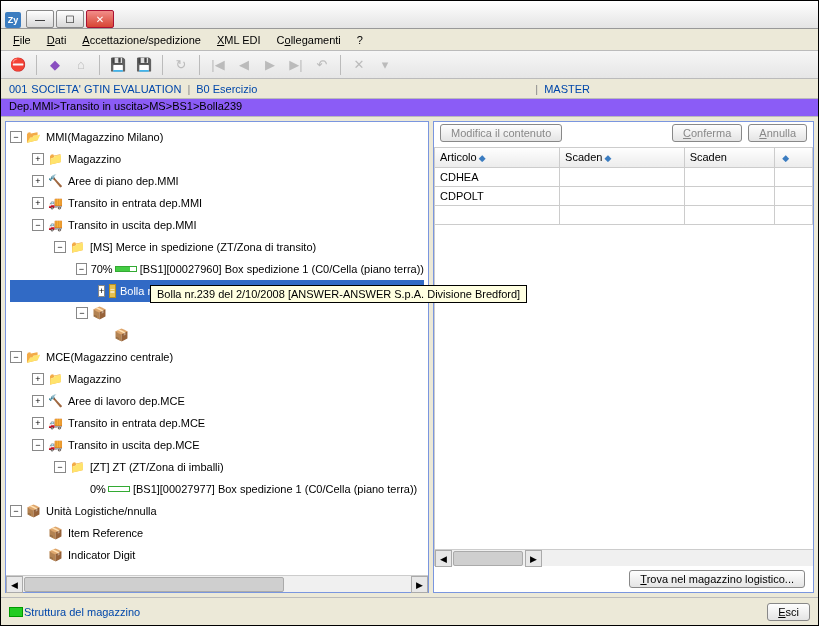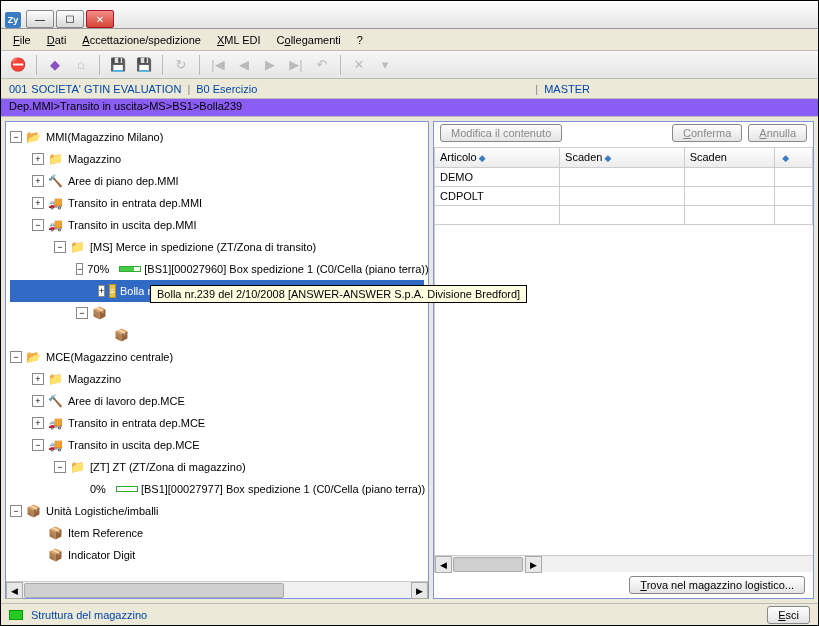--- a/index.html
+++ b/index.html
@@ -31,21 +31,21 @@
 .treerow { display: flex; align-items: center; height: 22px; white-space: nowrap; }
 .toggle { width: 12px; height: 12px; border: 1px solid #888; display: inline-flex; align-items: center; justify-content: center; font-size: 9px; margin-right: 4px; cursor: pointer; background: #fff; }
 .ticon { width: 16px; height: 16px; margin-right: 4px; display: inline-flex; align-items: center; justify-content: center; font-size: 12px; }
 .folder { color: #e6b800; }
 .foldero { color: #e6b800; }
 .tool { color: #444; }
 .truck { color: #3b7cc0; }
 .box { color: #b8742a; }
 .doc { color: #fff; background: #e6c050; border: 1px solid #b89020; width: 14px; height: 14px; font-size: 8px; }
 .orange { color: #e88c2a; }
-.progress { display: inline-flex; align-items: center; margin-right: 3px; gap: 8px; }
+.progress { display: inline-flex; align-items: center; margin-right: 3px; }
 .progress .bar { width: 22px; height: 6px; border: 1px solid #3a3; background: #fff; position: relative; margin-left: 2px; }
 .progress .fill { position: absolute; left: 0; top: 0; bottom: 0; background: #4c4; }
 .treerow.sel { background: #316ac5; color: #fff; }
 .treerow.sel .ticon { color: #fff; }
 .tooltipfloat { position: absolute; left: 144px; top: 163px; background: #ffffe1; border: 1px solid #000; padding: 2px 6px; font-size: 11px; white-space: nowrap; z-index: 50; }
 .hscroll { height: 17px; background: #f0f0f0; border-top: 1px solid #ccc; position: relative; }
 .hscroll .thumb { position: absolute; left: 18px; top: 1px; width: 260px; height: 15px; background: #cfcfcf; border: 1px solid #aaa; border-radius: 2px; }
 .hscroll .arr { position: absolute; top: 0; width: 17px; height: 17px; display: flex; align-items: center; justify-content: center; background: #e8e8e8; border: 1px solid #aaa; font-size: 9px; }
 .rhdr { padding: 3px 6px; font-size: 11px; }
 .rbtns { display: flex; gap: 6px; padding: 2px 6px 5px; }
@@ -53,21 +53,21 @@
 .btn.disabled { color: #888; }
 .rbtns .spacer { flex: 1; }
 .grid { border-top: 1px solid #ccc; border-left: 1px solid #ccc; }
 .grid table { width: 100%; border-collapse: collapse; font-size: 11px; }
 .grid th, .grid td { border-right: 1px solid #ccc; border-bottom: 1px solid #ccc; padding: 2px 5px; text-align: left; height: 19px; }
 .grid th { background: linear-gradient(180deg,#fefefe,#ececec); font-weight: normal; position: relative; }
 .sorti { color: #3b7cc0; font-size: 9px; margin-left: 2px; }
 .grid .hscroll { border-top: 1px solid #ccc; }
 .grid .hscroll .thumb { width: 70px; }
 .bottomstrip { display: flex; justify-content: flex-end; padding: 4px 8px; }
-.statusbar { height: 22px; border-top: 1px solid #bbb; display: flex; align-items: center; padding: 0 8px; gap: 8px; }
+.statusbar { height: 28px; border-top: 1px solid #bbb; display: flex; align-items: center; padding: 0 8px; gap: 1px; }
 .statusicon { width: 14px; height: 10px; background: #2c2; border: 1px solid #090; }
 .statusbar .txt { color: #0047aa; flex: 1; }
 </style>
 </head>
 <body>
 
 <div class="window">
   <div class="titlebar">
     <div class="icon">Zy</div>
     <div class="winbtns">
@@ -195,35 +195,35 @@
             <span>Transito in entrata dep.MCE</span>
           </div>
         <div class="treerow" style="padding-left:22px">
             <span class="toggle">−</span>
             <span class="ticon truck">🚚</span>
             <span>Transito in uscita dep.MCE</span>
           </div>
         <div class="treerow" style="padding-left:44px">
             <span class="toggle">−</span>
             <span class="ticon folder">📁</span>
-            <span>[ZT] ZT (ZT/Zona di magazzino)</span>
+            <span>[ZT] ZT (ZT/Zona di imballi)</span>
           </div>
         <div class="treerow" style="padding-left:80px">
             <span class="progress">
               <span>0%</span>
               <span class="bar">
                 <span class="fill" style="width:0%"></span>
               </span>
             </span>
             <span>[BS1][00027977]  Box spedizione 1 (C0/Cella (piano terra))</span>
           </div>
         <div class="treerow" style="padding-left:0px">
             <span class="toggle">−</span>
             <span class="ticon orange">📦</span>
-            <span>Unità Logistiche/imballi</span>
+            <span>Unità Logistiche/nnulla</span>
           </div>
         <div class="treerow" style="padding-left:38px">
             <span class="ticon orange">📦</span>
             <span>Item Reference</span>
           </div>
         <div class="treerow" style="padding-left:38px">
             <span class="ticon orange">📦</span>
             <span>Indicator Digit</span>
           </div>
       </div>
@@ -245,21 +245,21 @@
       <div class="grid" style="flex:1;display:flex;flex-direction:column">
         <table>
           <tbody>
               <tr>
             <th style="width:33%"><span>Articolo</span><span class="sorti">◆</span></th>
             <th style="width:33%"><span>Scaden</span><span class="sorti">◆</span></th>
             <th style="width:24%"><span>Scaden</span></th>
             <th style="width:10%"><span class="sorti">◆</span></th>
           </tr>
           <tr>
-                <td>DEMO</td>
+                <td>CDHEA</td>
                 <td></td>
                 <td></td>
                 <td></td>
               </tr>
           <tr>
                 <td>CDPOLT</td>
                 <td></td>
                 <td></td>
                 <td></td>
               </tr>

